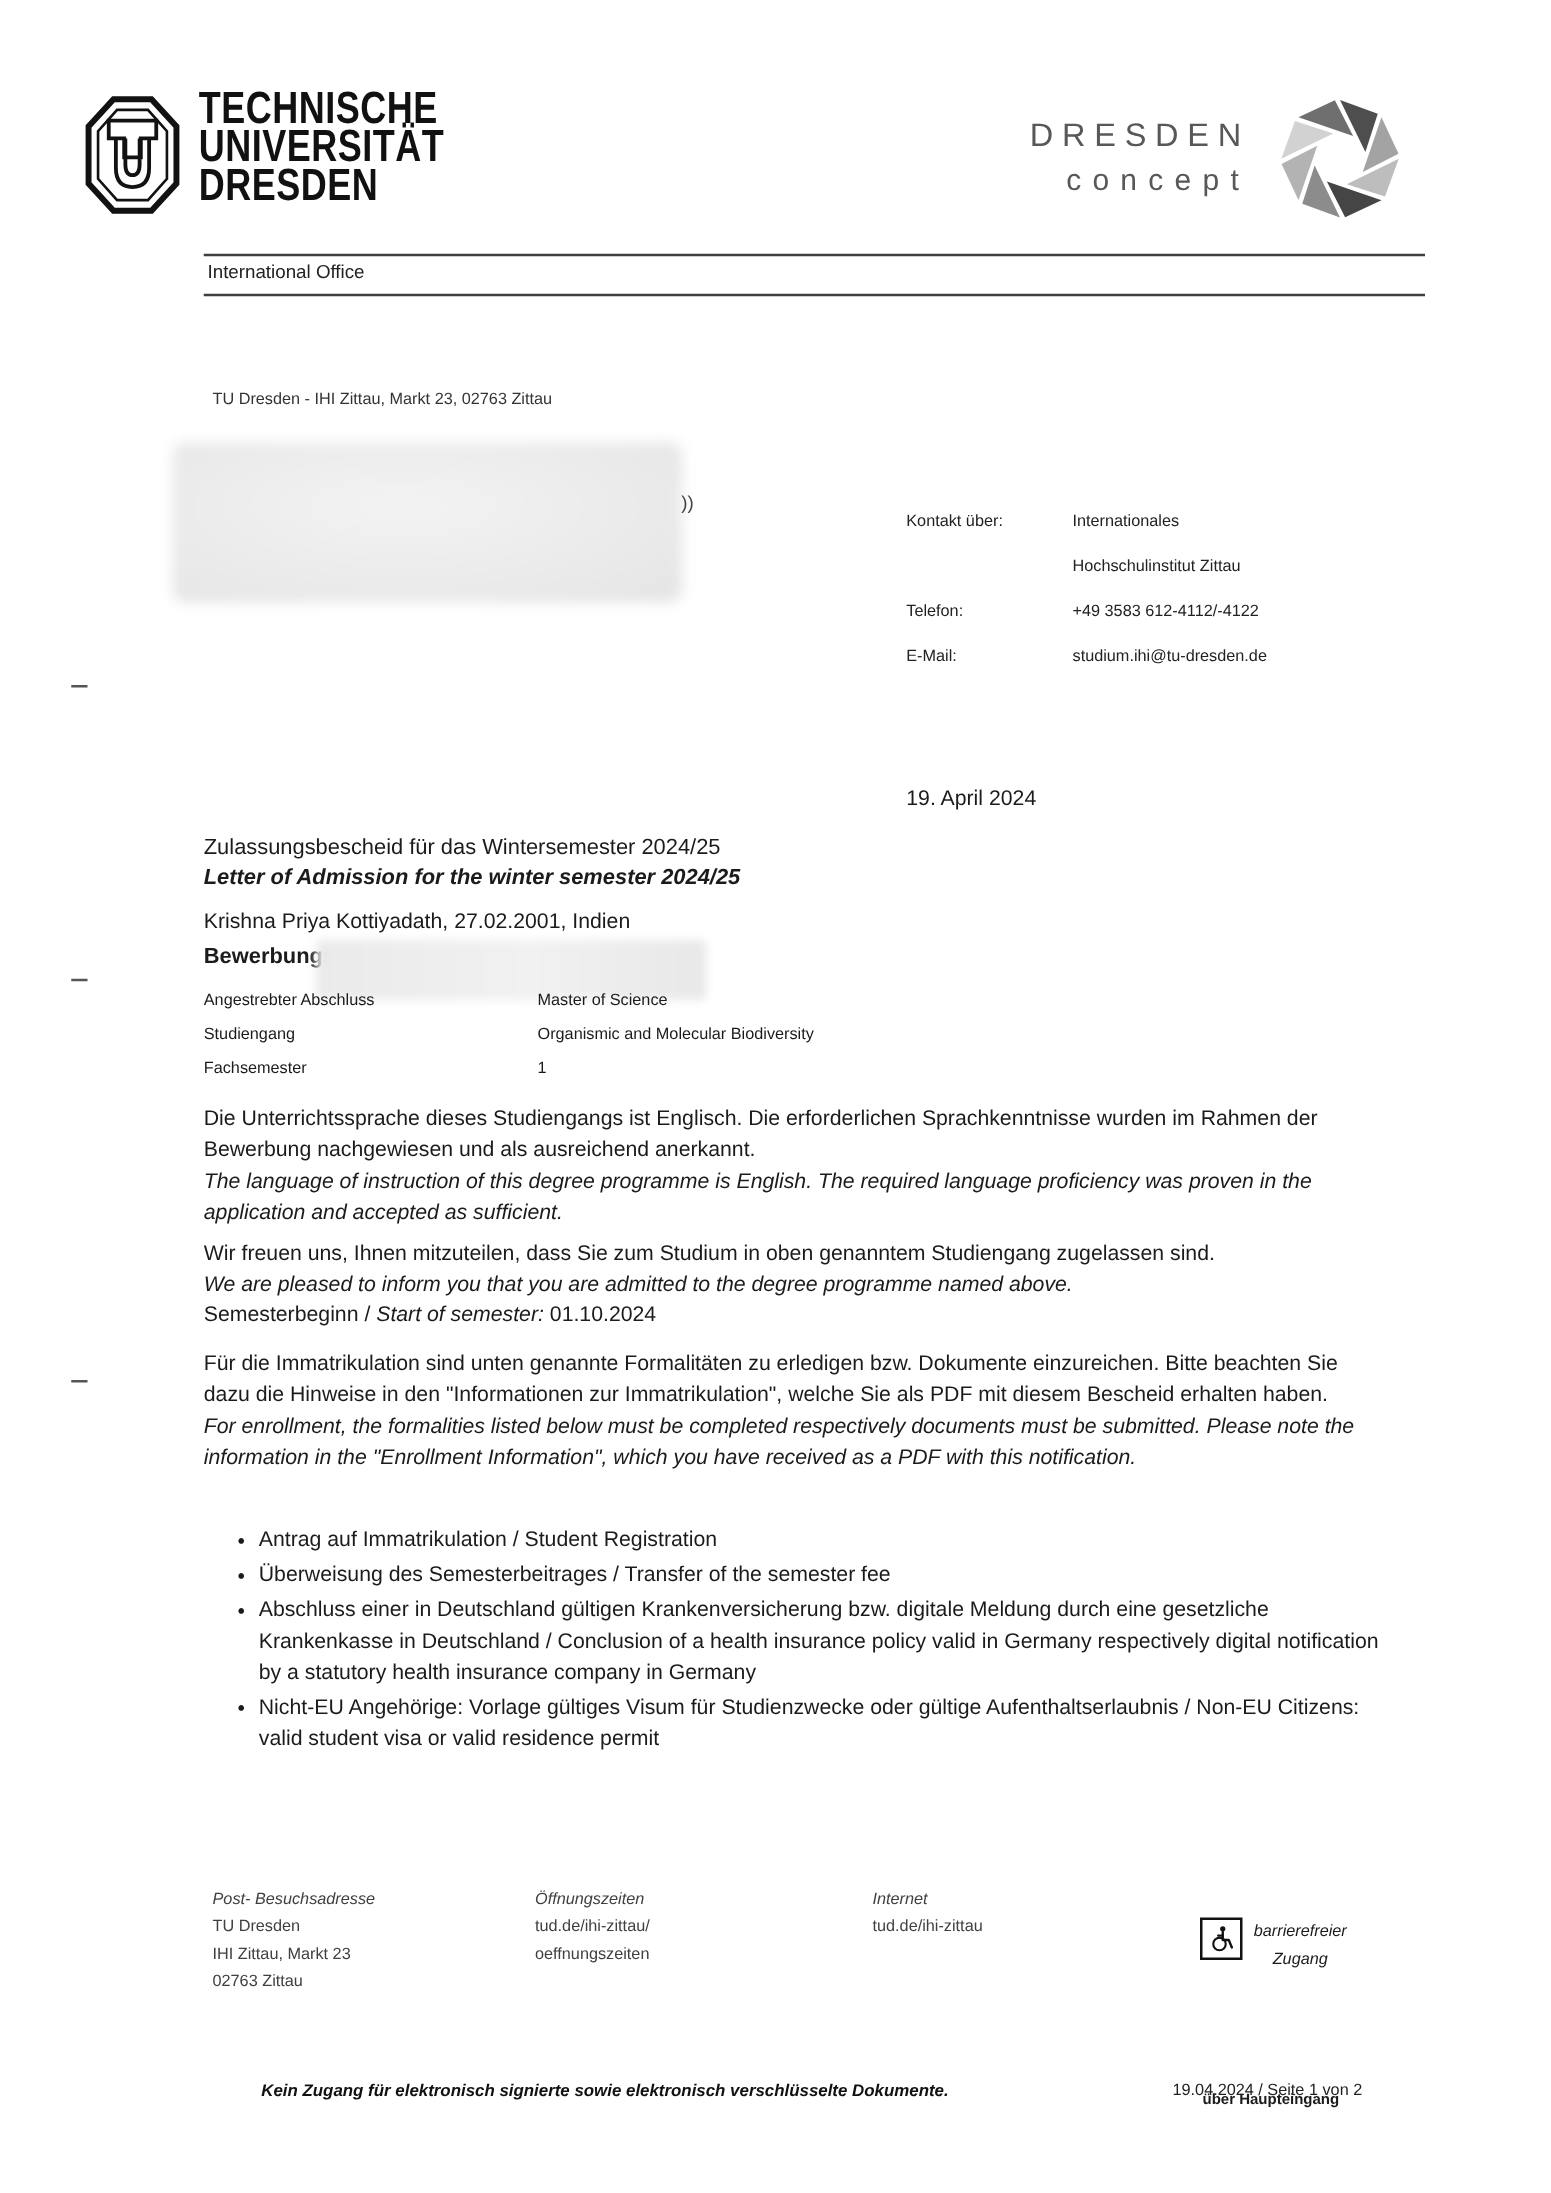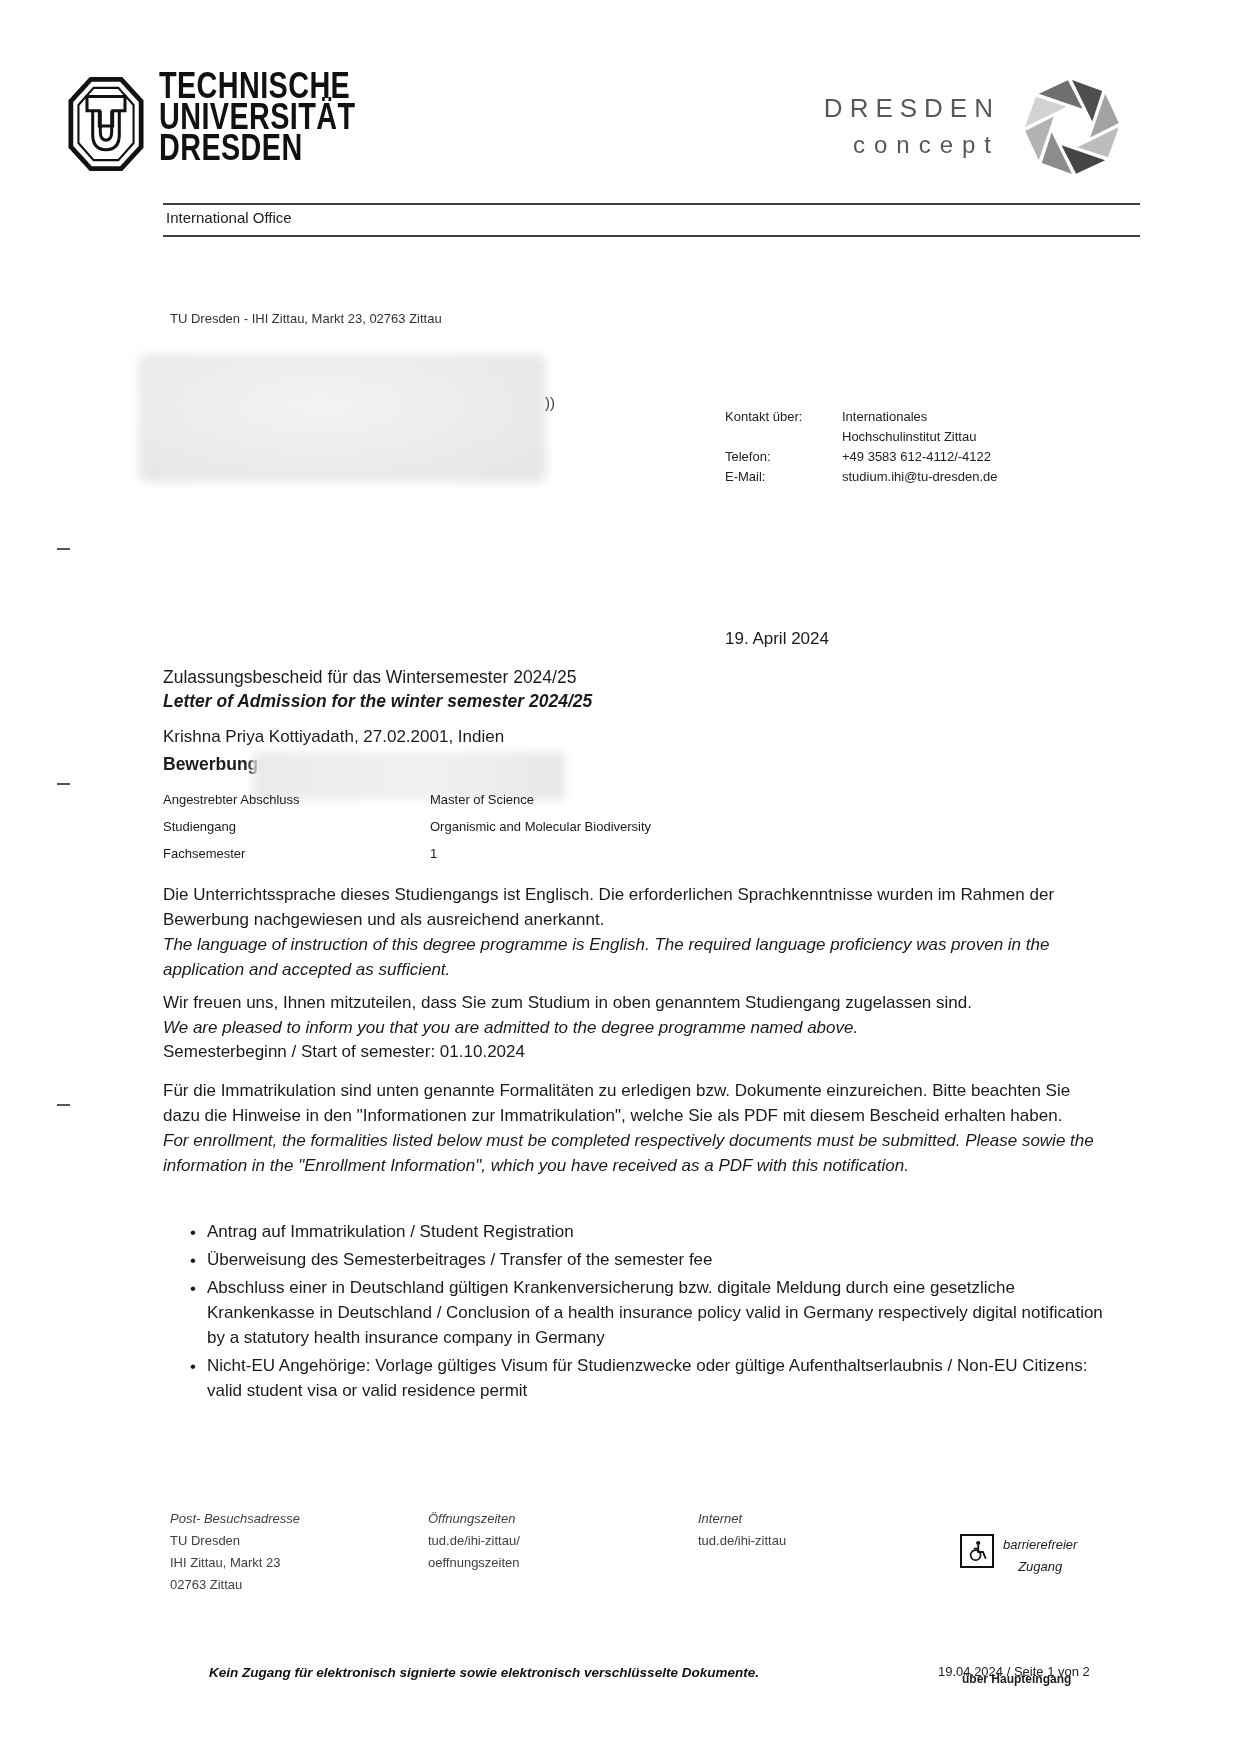--- a/index.html
+++ b/index.html
@@ -18,38 +18,38 @@
 
   .sender{left:170px;top:311px;font-size:13px;color:#333;}
   .redact1{left:138px;top:354px;width:408px;height:128px;background:
            radial-gradient(ellipse at 45% 40%, #f3f3f3 0%, #e9e9e9 70%, #e4e4e4 100%);
            filter:blur(5px);border-radius:10px;}
   .redact2{left:253px;top:752px;width:312px;height:48px;background:
            linear-gradient(90deg,#eaeaea,#f1f1f1 55%,#e8e8e8);filter:blur(4px);border-radius:4px;}
   .paren{left:545px;top:394px;font-size:15px;color:#444;}
 
   .contact{left:725px;top:407px;font-size:13px;line-height:20px;color:#222;
-           display:grid;grid-template-columns:117px auto;column-gap:0;}
+           display:grid;grid-template-columns:117px auto;column-gap:0;gap:16px;}
 
   .foldmark{left:57px;width:13px;height:2px;background:#555;}
 
   .date{left:725px;top:629px;font-size:17px;}
   .subject{left:163px;top:665px;font-size:17.5px;line-height:24px;}
   .subject .de{font-weight:400;}
   .subject .en{font-weight:700;font-style:italic;}
   .name{left:163px;top:727px;font-size:17px;}
   .bew{left:163px;top:754px;font-size:17.5px;font-weight:700;}
 
   .details{left:163px;top:786px;font-size:13px;line-height:27px;
            display:grid;grid-template-columns:267px auto;}
 
   .para{left:163px;width:945px;font-size:17px;line-height:25px;}
   .para .en{font-style:italic;}
   .sem{left:163px;top:1042px;font-size:17px;}
-  .sem .en{}
+  .sem .en{font-style:italic;}
 
   ul.blist{left:163px;top:1219px;width:945px;margin:0;padding:0;list-style:none;
            font-size:17px;line-height:25px;}
   ul.blist li{position:relative;padding-left:44px;margin-bottom:3px;}
   ul.blist li .dot{position:absolute;left:27px;top:1px;font-size:17px;}
   ul.blist .en{text-align:center;}
 
   .fcol{top:1508px;font-size:13px;line-height:22px;color:#404040;}
   .fcol .t{font-style:italic;}
   .wc-box{left:960px;top:1534px;width:34px;height:34px;border:2px solid #111;
@@ -147,21 +147,21 @@
     <div class="de">Wir freuen uns, Ihnen mitzuteilen, dass Sie zum Studium in oben genanntem Studiengang zugelassen sind.</div>
     <div class="en">We are pleased to inform you that you are admitted to the degree programme named above.</div>
   </div>
 
   <div class="abs sem">
     <span class="de">Semesterbeginn / </span><span class="en">Start of semester:</span><span class="de"> 01.10.2024</span>
   </div>
 
   <div class="abs para" style="top:1078px;">
     <div class="de">Für die Immatrikulation sind unten genannte Formalitäten zu erledigen bzw. Dokumente einzureichen. Bitte beachten Sie dazu die Hinweise in den "Informationen zur Immatrikulation", welche Sie als PDF mit diesem Bescheid erhalten haben.</div>
-    <div class="en">For enrollment, the formalities listed below must be completed respectively documents must be submitted. Please sowie the information in the "Enrollment Information", which you have received as a PDF with this notification.</div>
+    <div class="en">For enrollment, the formalities listed below must be completed respectively documents must be submitted. Please note the information in the "Enrollment Information", which you have received as a PDF with this notification.</div>
   </div>
 
   <ul class="abs blist">
     <li><span class="dot">•</span><span class="de">Antrag auf Immatrikulation / </span><span class="en">Student Registration</span></li>
     <li><span class="dot">•</span><span class="de">Überweisung des Semesterbeitrages / </span><span class="en">Transfer of the semester fee</span></li>
     <li><span class="dot">•</span><span class="de">Abschluss einer in Deutschland gültigen Krankenversicherung bzw. digitale Meldung durch eine gesetzliche Krankenkasse in Deutschland / </span><span class="en">Conclusion of a health insurance policy valid in Germany respectively digital notification by a statutory health insurance company in Germany</span></li>
     <li><span class="dot">•</span><span class="de">Nicht-EU Angehörige: Vorlage gültiges Visum für Studienzwecke oder gültige Aufenthaltserlaubnis / </span><span class="en">Non-EU Citizens: valid student visa or valid residence permit</span></li>
   </ul>
 
   <div class="abs fcol" style="left:170px;">

